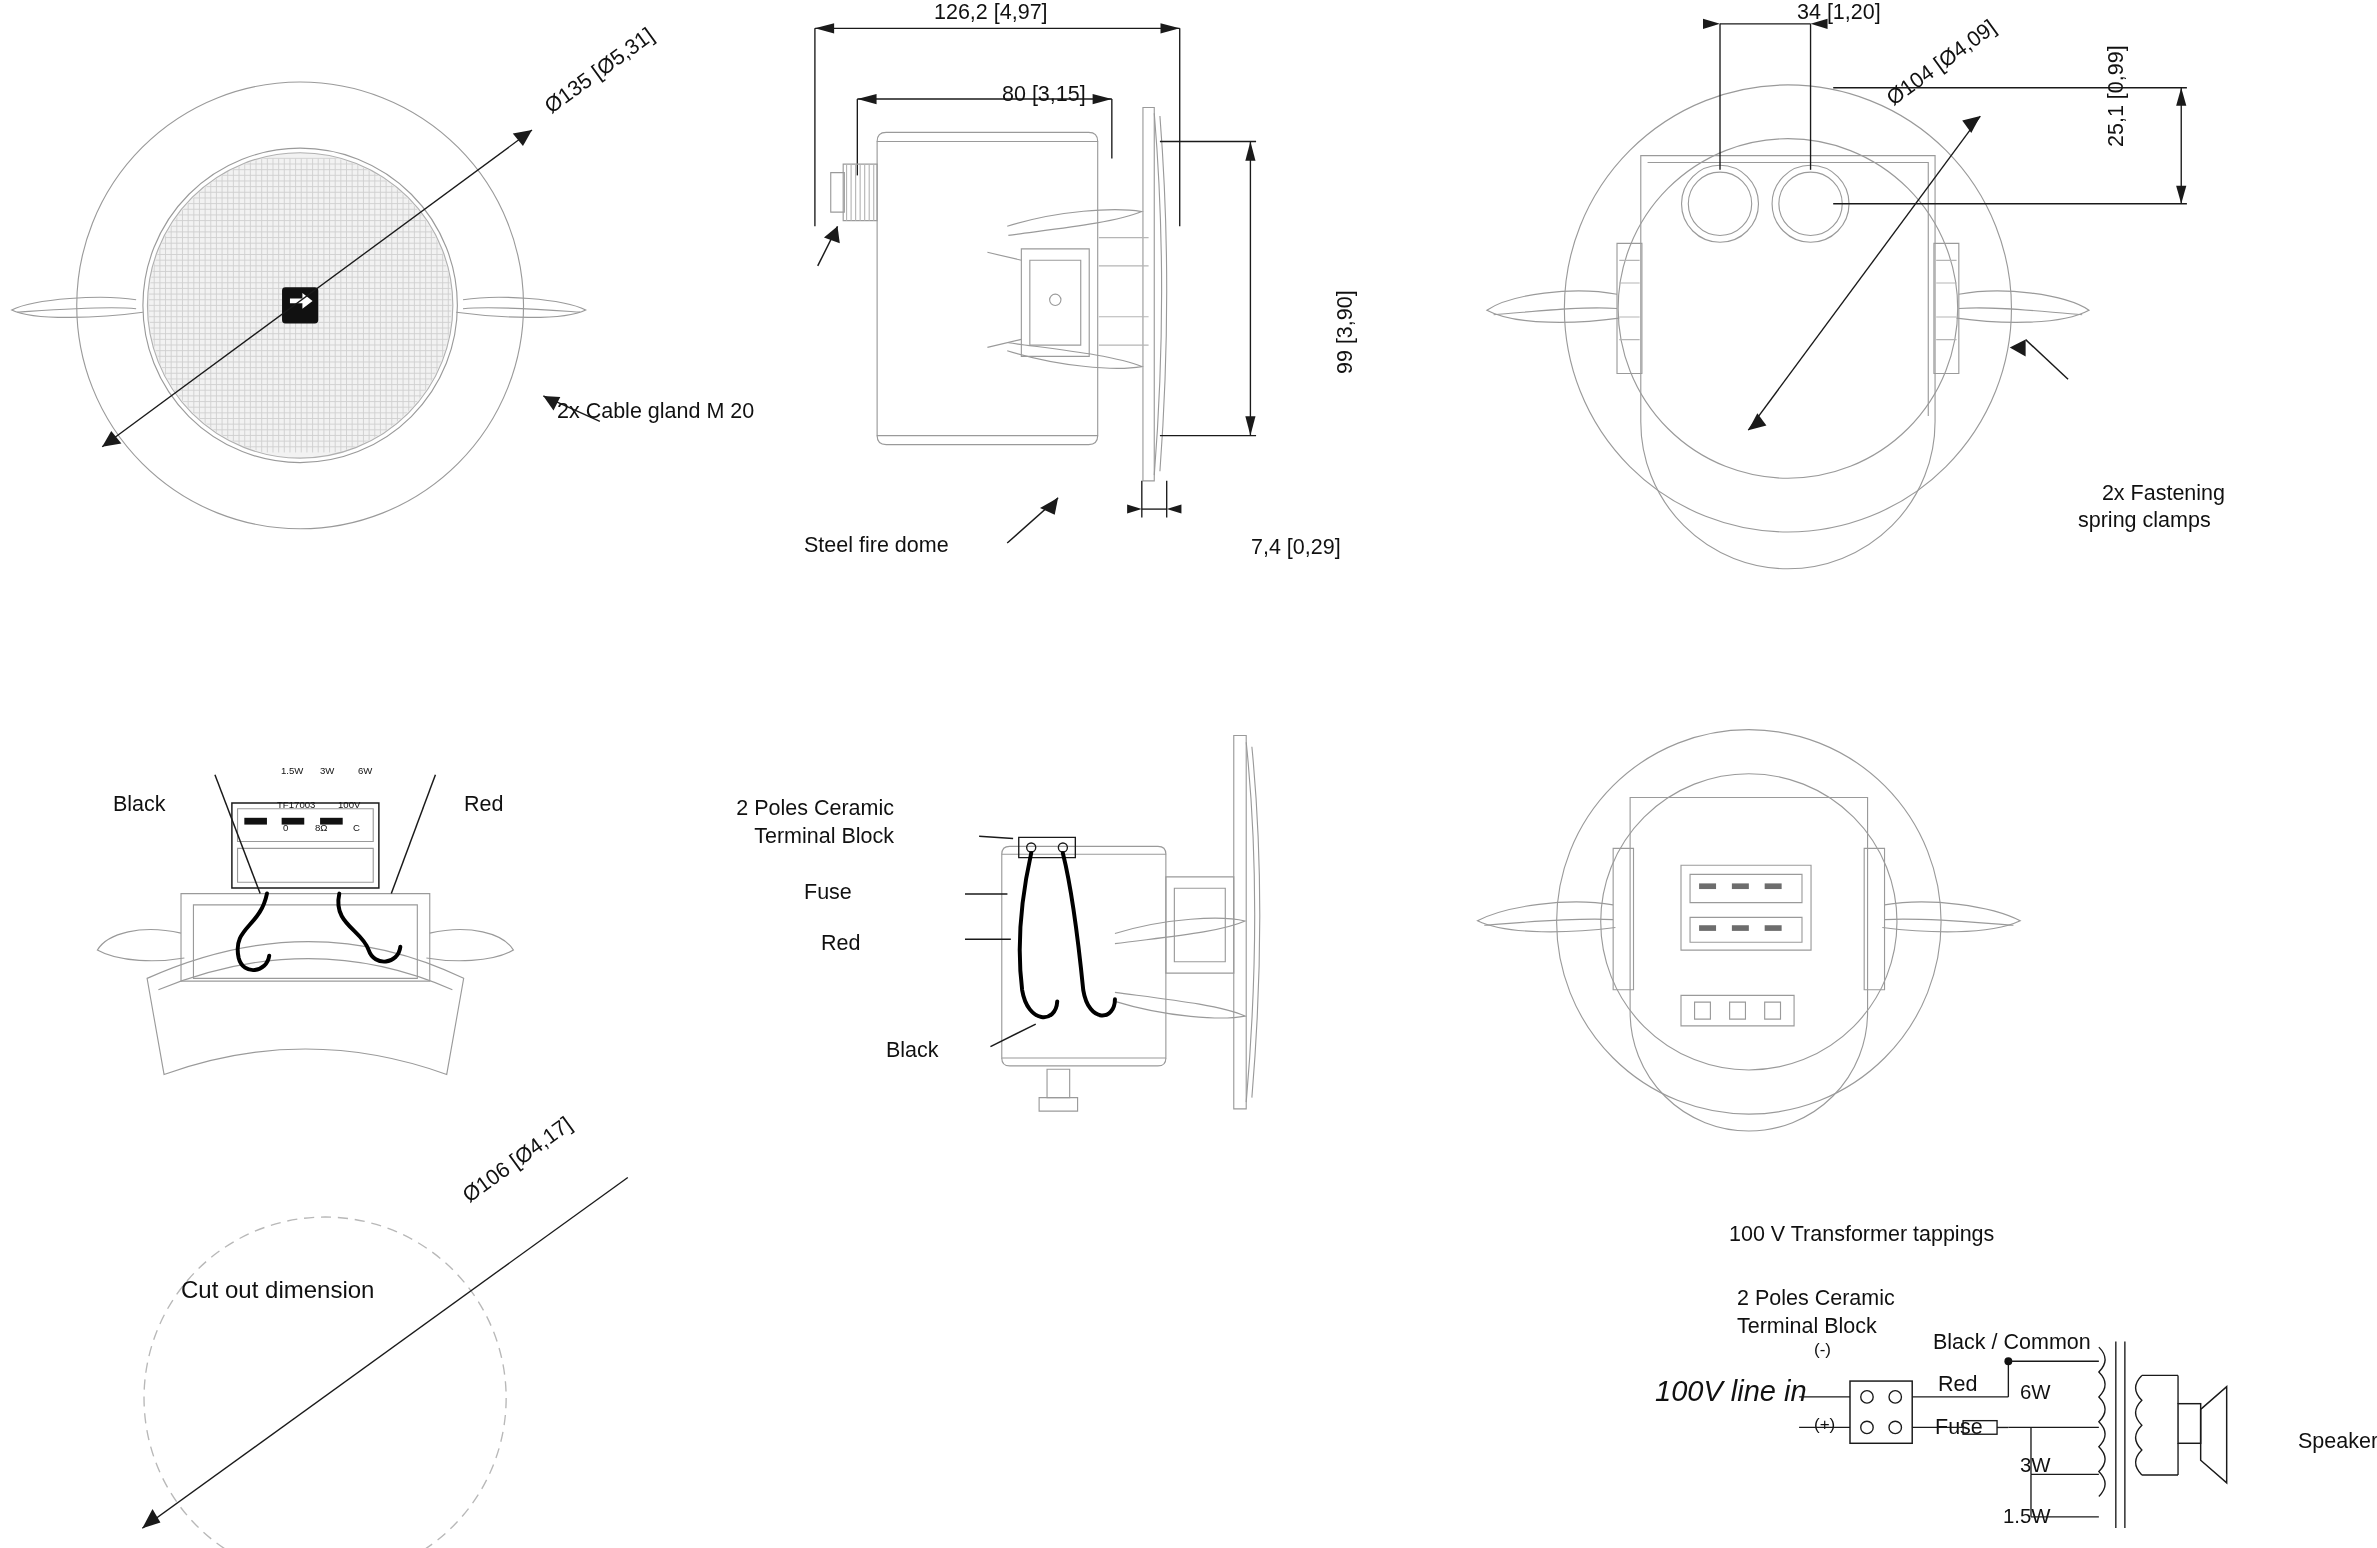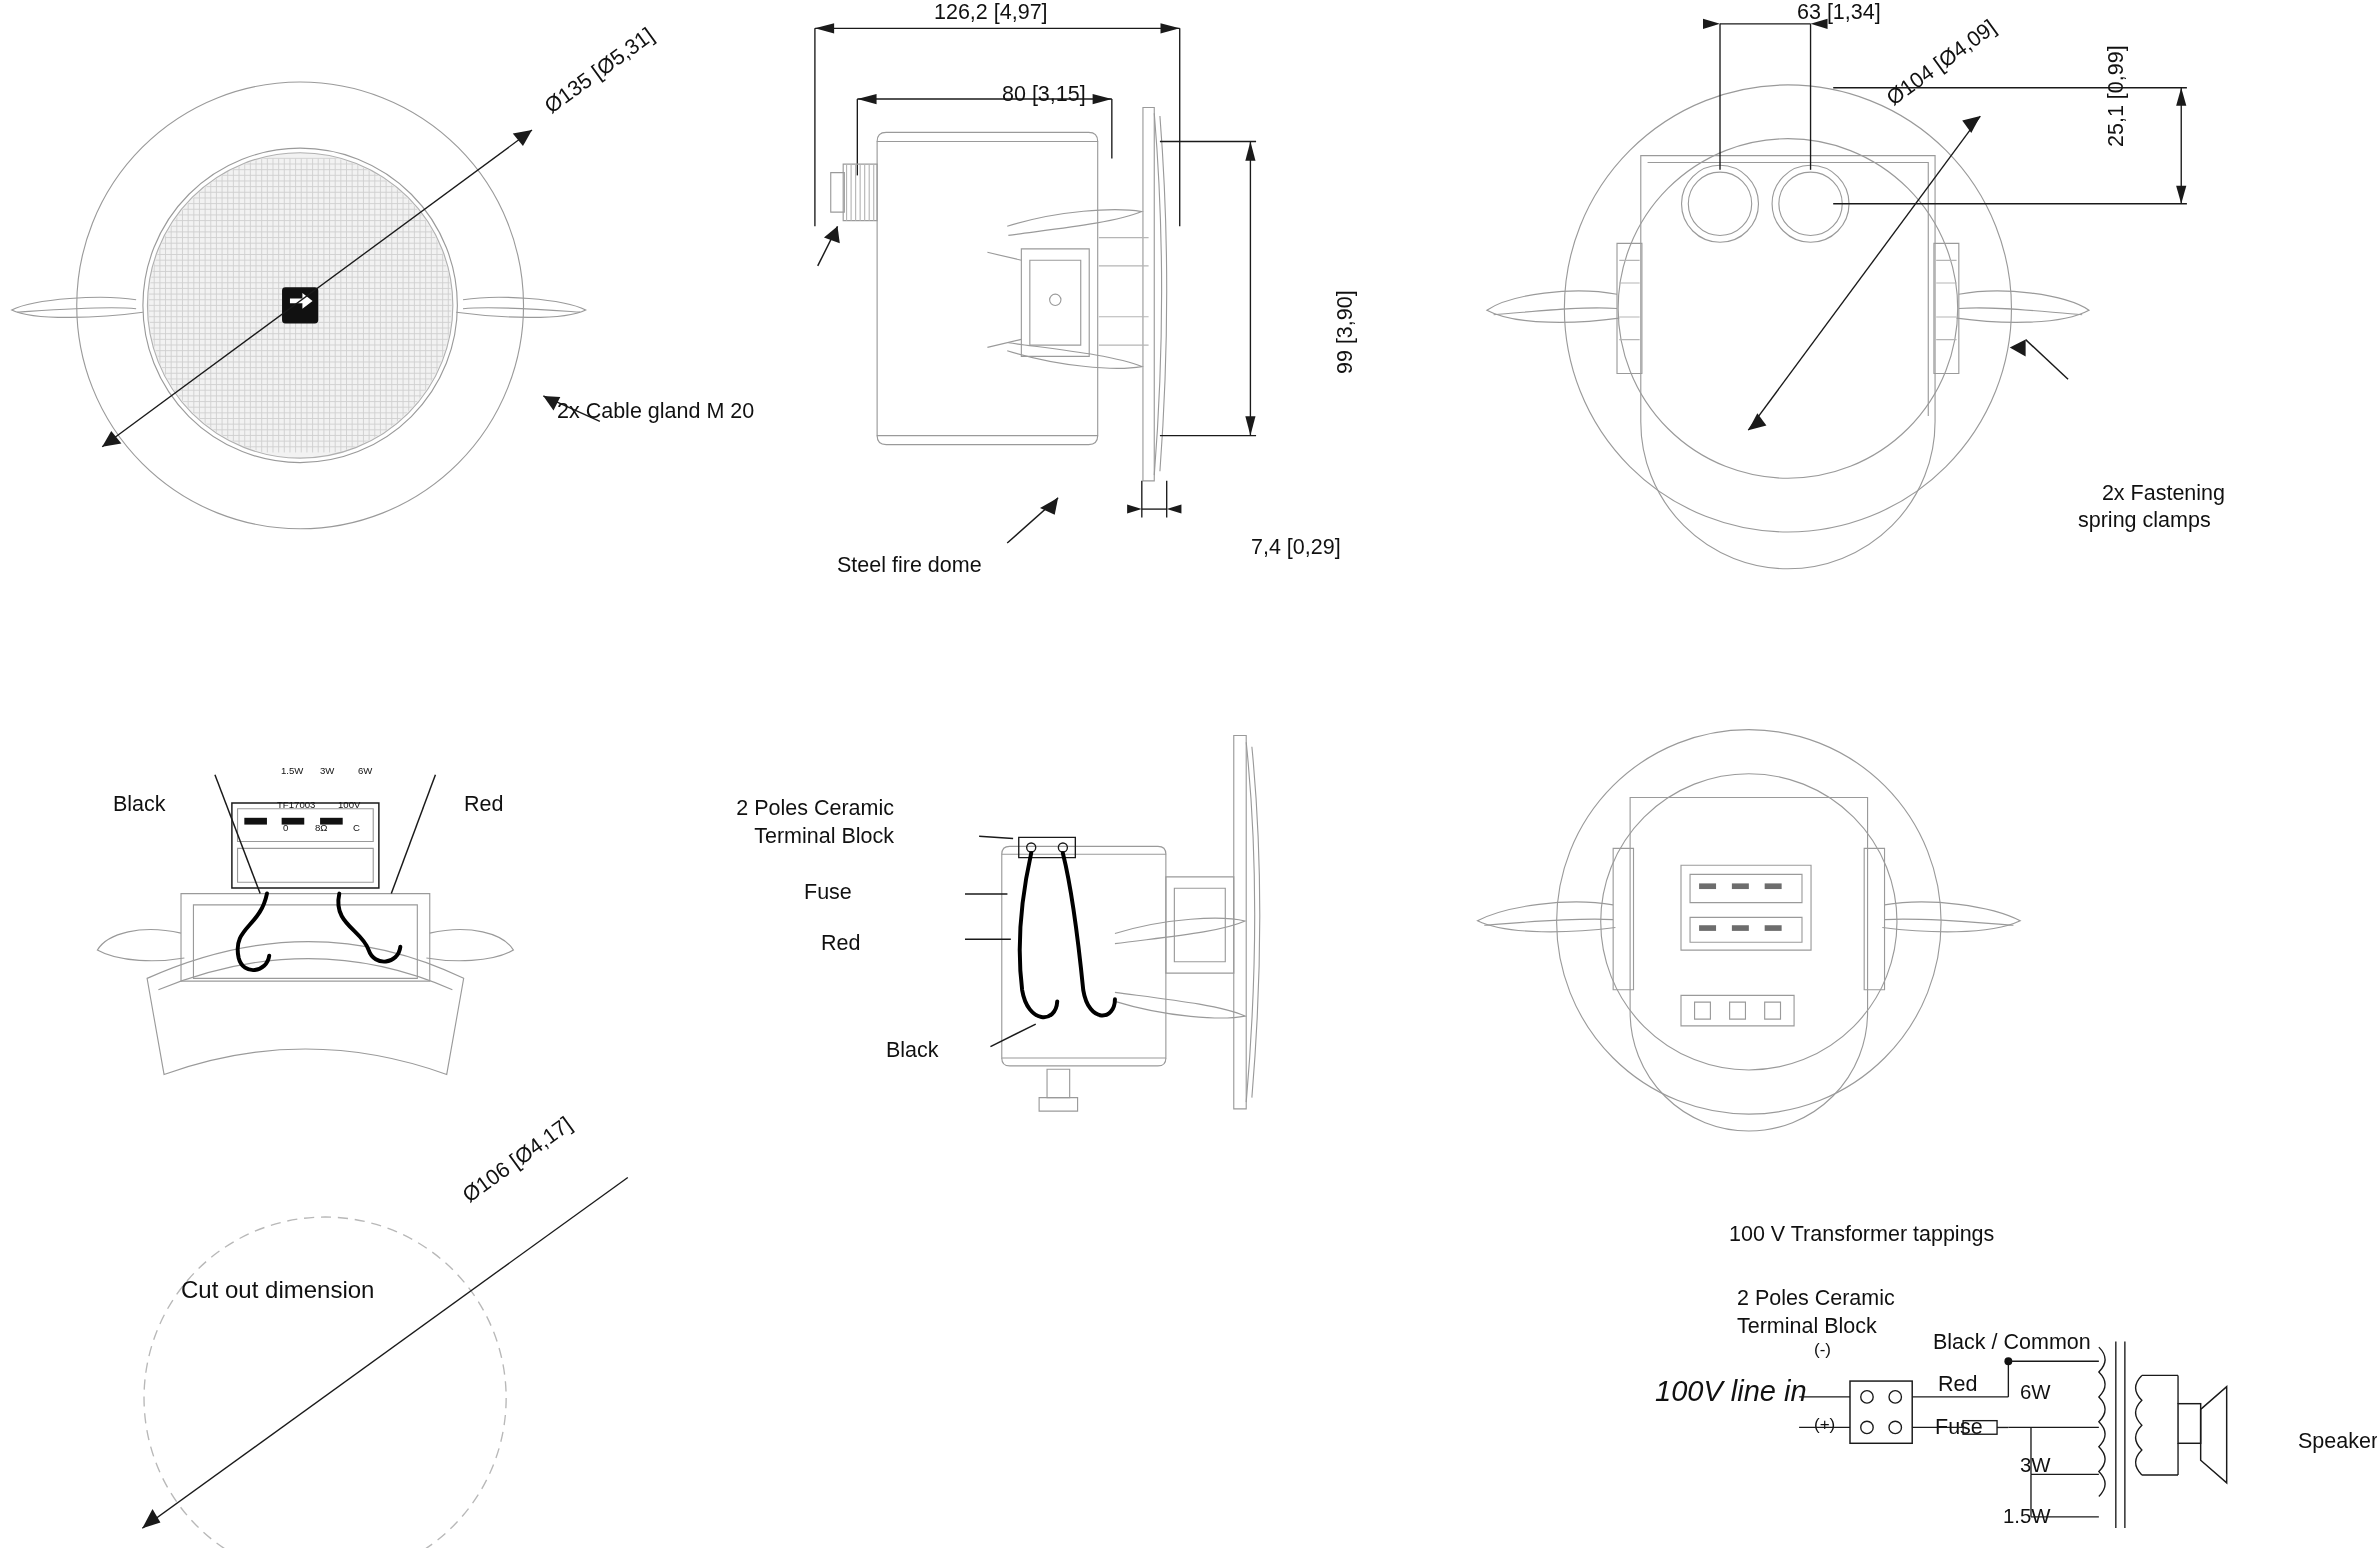--- a/index.html
+++ b/index.html
@@ -224,21 +224,21 @@
     <line class="lead" x1="520" y1="880" x2="430" y2="960"></line>
     <path d="M520 880 l-6 30 l-26 -12 z" fill="#1a1a1a"></path>
 
     <line class="lead" x1="130" y1="400" x2="95" y2="470"></line>
     <path d="M130 400 l4 30 l-28 -10 z" fill="#1a1a1a"></path>
   </svg>
   <div class="dimtxt" style="left:934px;top:0px;">126,2 [4,97]</div>
   <div class="dimtxt" style="left:1002px;top:74px;margin-top:8px;">80 [3,15]</div>
   <div class="dimtxt vert" style="left:1333px;top:374px;transform:rotate(-90deg);">99 [3,90]</div>
   <div class="dimtxt" style="left:1251px;top:535px;">7,4 [0,29]</div>
-  <div class="dimtxt" style="left:804px;top:553px;margin-left:33px;">Steel fire dome</div>
+  <div class="dimtxt" style="left:804px;top:533px;">Steel fire dome</div>
 
   <svg width="764" height="566" style="left:1471px;top:0px;" viewBox="0 0 1350 1000">
     <circle cx="560" cy="545" r="395" class="thin"></circle>
     <circle cx="560" cy="545" r="300" class="thin"></circle>
 
     <path class="thin" d="M300 275 h520 v470 a260 260 0 0 1 -520 0 z"></path>
     <path class="thin" d="M312 287 h496 v448"></path>
 
     <circle cx="440" cy="360" r="68" class="thin"></circle>
     <circle cx="440" cy="360" r="56" class="thin"></circle>
@@ -266,21 +266,21 @@
 
     <line class="dim" x1="1255" y1="155" x2="1255" y2="360"></line>
     <path d="M1255 155 l-9 32 h18 z" fill="#1a1a1a"></path>
     <path d="M1255 360 l-9 -32 h18 z" fill="#1a1a1a"></path>
     <line class="dim" x1="640" y1="155" x2="1265" y2="155"></line>
     <line class="dim" x1="640" y1="360" x2="1265" y2="360"></line>
 
     <line class="lead" x1="980" y1="600" x2="1055" y2="670"></line>
     <path d="M980 600 l0 30 l-28 -16 z" fill="#1a1a1a"></path>
   </svg>
-  <div class="dimtxt" style="left:1797px;top:0px;">63 [1,34]</div>
+  <div class="dimtxt" style="left:1797px;top:0px;">34 [1,20]</div>
   <div class="dimtxt" style="left:1882px;top:91px;transform:rotate(-36deg);transform-origin:left top;">Ø104 [Ø4,09]</div>
   <div class="dimtxt vert" style="left:2104px;top:147px;transform:rotate(-90deg);">25,1 [0,99]</div>
   <div class="dimtxt" style="left:2066px;top:453px;line-height:1.25;margin-left:12px;">
     <span style="white-space:pre-line;">2x Fastening
 spring clamps</span>
   </div>
 
   <svg width="566" height="424" style="left:45px;top:707px;" viewBox="0 0 1000 750">
 
     <path class="thin" d="M180 480 q290 -130 560 0 l-30 170 q-250 -90 -500 0 z"></path>

